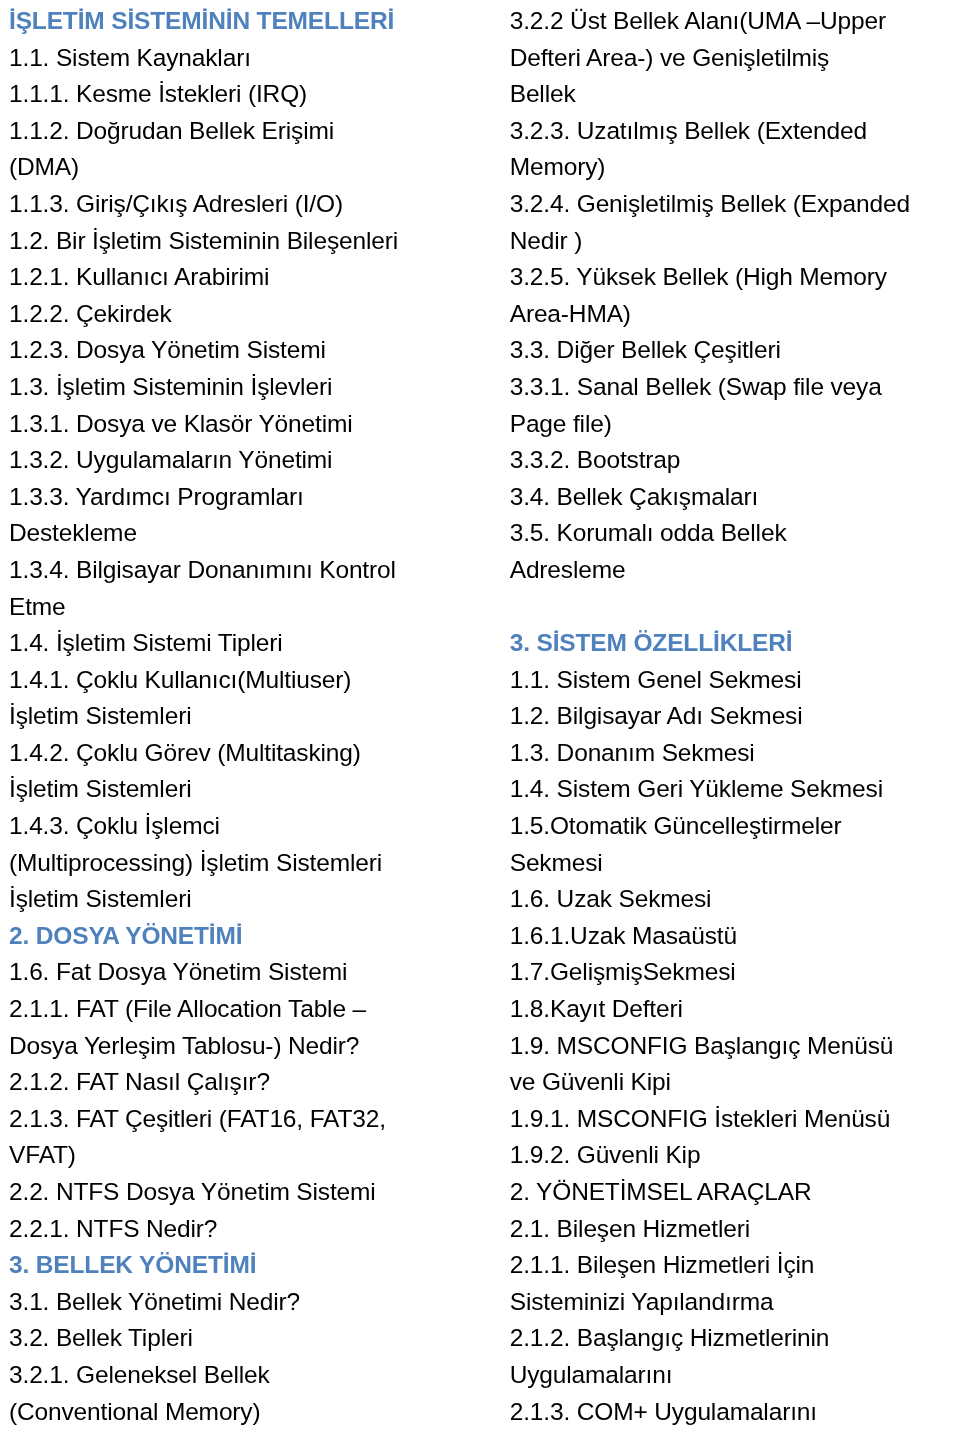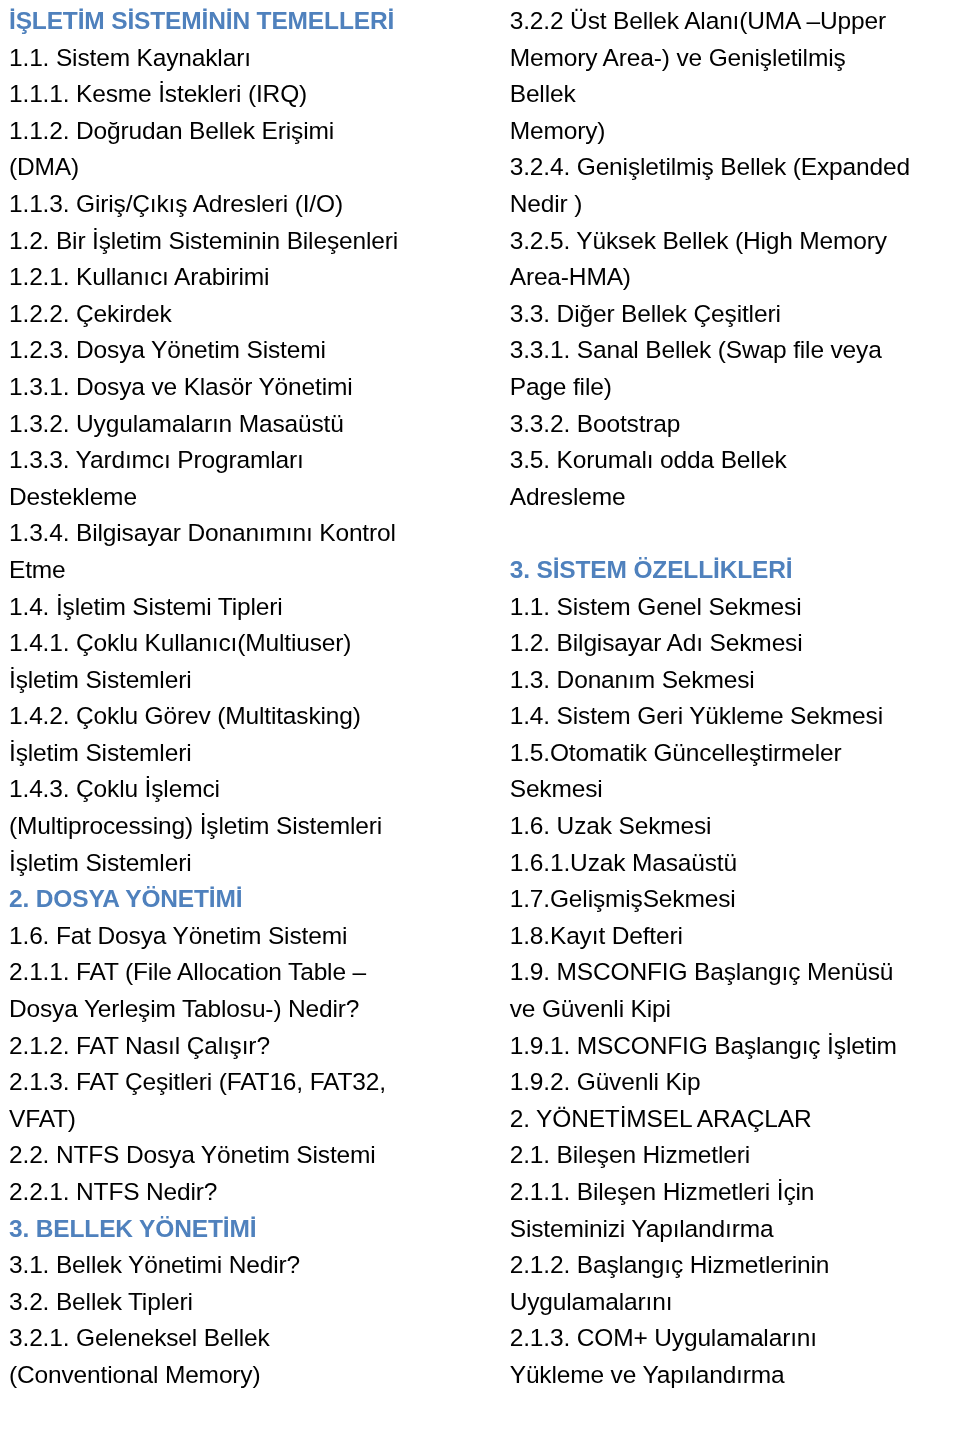--- a/index.html
+++ b/index.html
@@ -70,22 +70,23 @@
         <div class="toc-line heading">İŞLETİM SİSTEMİNİN TEMELLERİ</div>
         <div class="toc-line">1.1. Sistem Kaynakları</div>
         <div class="toc-line">1.1.1. Kesme İstekleri (IRQ)</div>
         <div class="toc-line">1.1.2. Doğrudan Bellek Erişimi</div>
         <div class="toc-line">(DMA)</div>
         <div class="toc-line">1.1.3. Giriş/Çıkış Adresleri (I/O)</div>
         <div class="toc-line">1.2. Bir İşletim Sisteminin Bileşenleri</div>
         <div class="toc-line">1.2.1. Kullanıcı Arabirimi</div>
         <div class="toc-line">1.2.2. Çekirdek</div>
         <div class="toc-line">1.2.3. Dosya Yönetim Sistemi</div>
+        <div class="toc-line">1.3. İşletim Sisteminin İşlevleri</div>
         <div class="toc-line">1.3.1. Dosya ve Klasör Yönetimi</div>
-        <div class="toc-line">1.3.2. Uygulamaların Masaüstü</div>
+        <div class="toc-line">1.3.2. Uygulamaların Yönetimi</div>
         <div class="toc-line">1.3.3. Yardımcı Programları</div>
         <div class="toc-line">Destekleme</div>
         <div class="toc-line">1.3.4. Bilgisayar Donanımını Kontrol</div>
         <div class="toc-line">Etme</div>
         <div class="toc-line">1.4. İşletim Sistemi Tipleri</div>
         <div class="toc-line">1.4.1. Çoklu Kullanıcı(Multiuser)</div>
         <div class="toc-line">İşletim Sistemleri</div>
         <div class="toc-line">1.4.2. Çoklu Görev (Multitasking)</div>
         <div class="toc-line">İşletim Sistemleri</div>
         <div class="toc-line">1.4.3. Çoklu İşlemci</div>
@@ -101,48 +102,50 @@
         <div class="toc-line">2.2. NTFS Dosya Yönetim Sistemi</div>
         <div class="toc-line">2.2.1. NTFS Nedir?</div>
         <div class="toc-line heading">3. BELLEK YÖNETİMİ</div>
         <div class="toc-line">3.1. Bellek Yönetimi Nedir?</div>
         <div class="toc-line">3.2. Bellek Tipleri</div>
         <div class="toc-line">3.2.1. Geleneksel Bellek</div>
         <div class="toc-line">(Conventional Memory)</div>
       </div>
     <div class="column column-right" id="col-right">
         <div class="toc-line">3.2.2 Üst Bellek Alanı(UMA –Upper</div>
-        <div class="toc-line">Memory Area-) ve Genişletilmiş</div>
+        <div class="toc-line">Defteri Area-) ve Genişletilmiş</div>
         <div class="toc-line">Bellek</div>
+        <div class="toc-line">3.2.3. Uzatılmış Bellek (Extended</div>
         <div class="toc-line">Memory)</div>
         <div class="toc-line">3.2.4. Genişletilmiş Bellek (Expanded</div>
         <div class="toc-line">Nedir )</div>
         <div class="toc-line">3.2.5. Yüksek Bellek (High Memory</div>
         <div class="toc-line">Area-HMA)</div>
         <div class="toc-line">3.3. Diğer Bellek Çeşitleri</div>
         <div class="toc-line">3.3.1. Sanal Bellek (Swap file veya</div>
         <div class="toc-line">Page file)</div>
         <div class="toc-line">3.3.2. Bootstrap</div>
+        <div class="toc-line">3.4. Bellek Çakışmaları</div>
         <div class="toc-line">3.5. Korumalı odda Bellek</div>
         <div class="toc-line">Adresleme</div>
         <div class="toc-line blank"> </div>
         <div class="toc-line heading">3. SİSTEM ÖZELLİKLERİ</div>
         <div class="toc-line">1.1. Sistem Genel Sekmesi</div>
         <div class="toc-line">1.2. Bilgisayar Adı Sekmesi</div>
         <div class="toc-line">1.3. Donanım Sekmesi</div>
         <div class="toc-line">1.4. Sistem Geri Yükleme Sekmesi</div>
         <div class="toc-line">1.5.Otomatik Güncelleştirmeler</div>
         <div class="toc-line">Sekmesi</div>
         <div class="toc-line">1.6. Uzak Sekmesi</div>
         <div class="toc-line">1.6.1.Uzak Masaüstü</div>
         <div class="toc-line">1.7.GelişmişSekmesi</div>
         <div class="toc-line">1.8.Kayıt Defteri</div>
         <div class="toc-line">1.9. MSCONFIG Başlangıç Menüsü</div>
         <div class="toc-line">ve Güvenli Kipi</div>
-        <div class="toc-line">1.9.1. MSCONFIG Başlangıç İşletim</div>
+        <div class="toc-line">1.9.1. MSCONFIG İstekleri Menüsü</div>
         <div class="toc-line">1.9.2. Güvenli Kip</div>
         <div class="toc-line">2. YÖNETİMSEL ARAÇLAR</div>
         <div class="toc-line">2.1. Bileşen Hizmetleri</div>
         <div class="toc-line">2.1.1. Bileşen Hizmetleri İçin</div>
         <div class="toc-line">Sisteminizi Yapılandırma</div>
         <div class="toc-line">2.1.2. Başlangıç Hizmetlerinin</div>
         <div class="toc-line">Uygulamalarını</div>
         <div class="toc-line">2.1.3. COM+ Uygulamalarını</div>
         <div class="toc-line">Yükleme ve Yapılandırma</div>
       </div>

